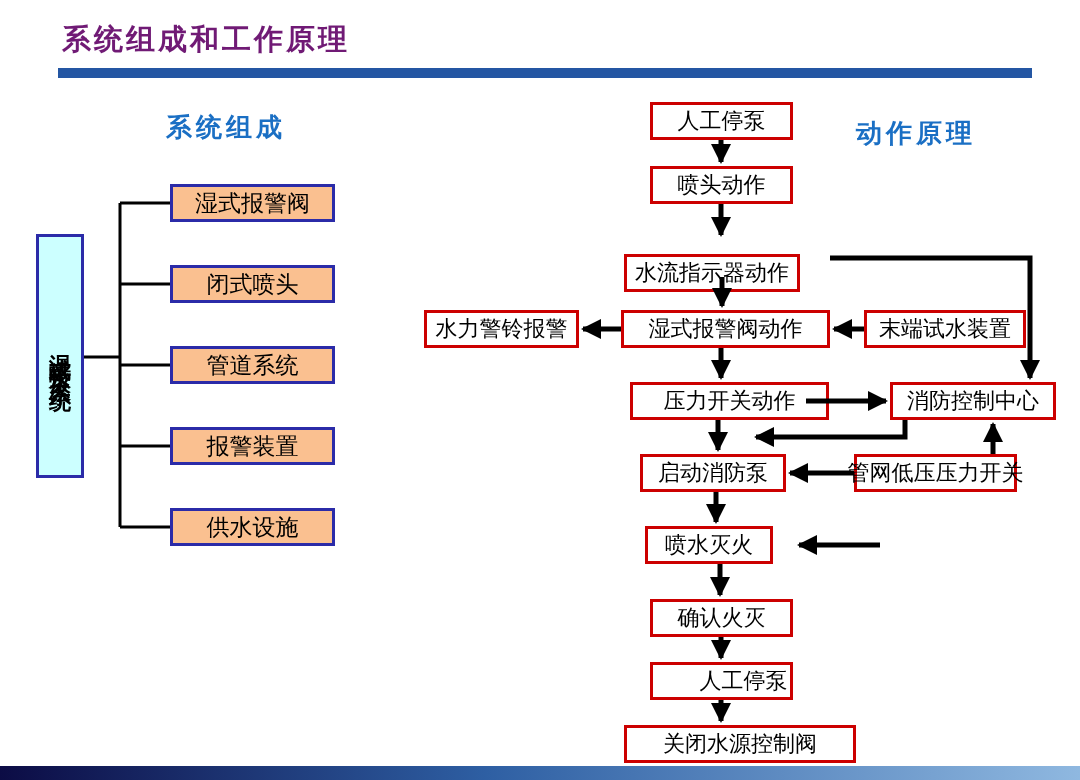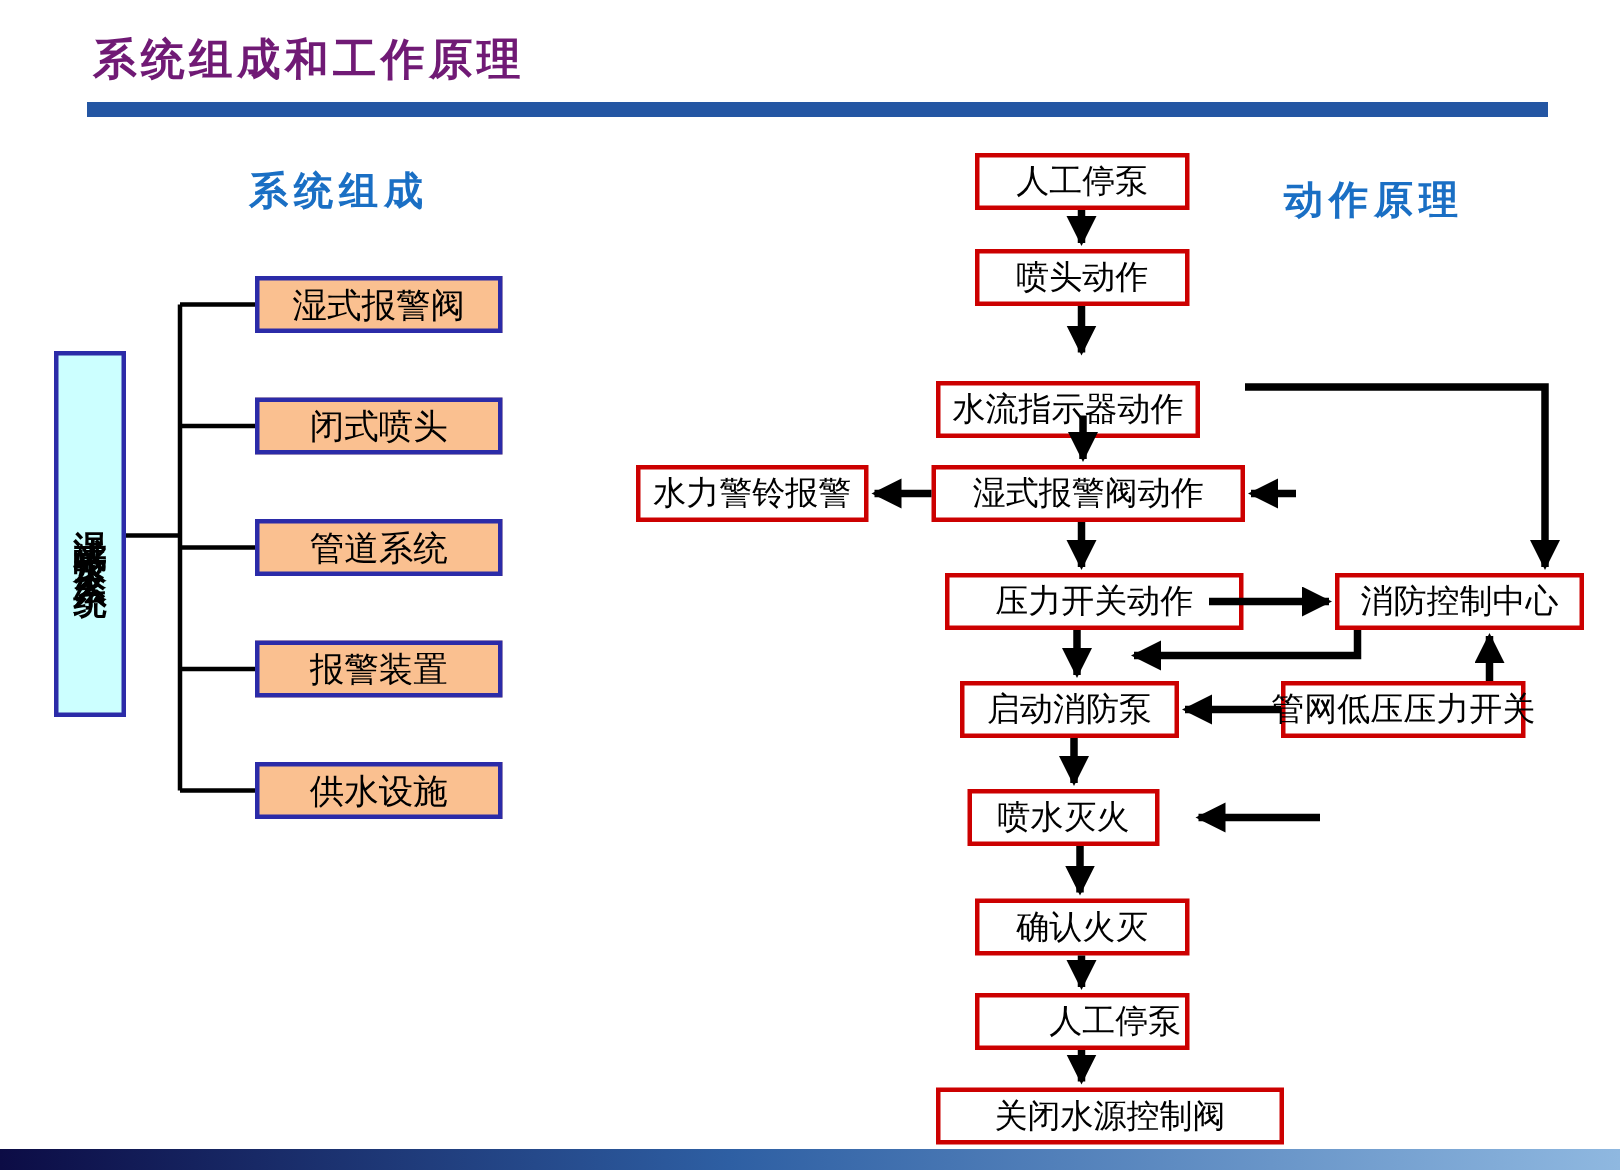--- a/index.html
+++ b/index.html
@@ -143,20 +143,21 @@
   <div class="comp-box" id="comp-1">闭式喷头</div>
   <div class="comp-box" id="comp-2">管道系统</div>
   <div class="comp-box" id="comp-3">报警装置</div>
   <div class="comp-box" id="comp-4">供水设施</div>
 
   <div class="flow-box" id="n-fire">人工停泵</div>
   <div class="flow-box" id="n-sprinkler">喷头动作</div>
   <div class="flow-box" id="n-flow-indicator">水流指示器动作</div>
   <div class="flow-box" id="n-wet-valve">湿式报警阀动作</div>
   <div class="flow-box" id="n-bell">水力警铃报警</div>
+  <div class="flow-box" id="n-end-test">末端试水装置</div>
   <div class="flow-box" id="n-pressure-switch">压力开关动作</div>
   <div class="flow-box" id="n-control-center">消防控制中心</div>
   <div class="flow-box" id="n-start-pump">启动消防泵</div>
   <div class="flow-box" id="n-low-pressure">管网低压压力开关</div>
   <div class="flow-box" id="n-spray">喷水灭火</div>
   <div class="flow-box" id="n-confirm">确认火灭</div>
   <div class="flow-box" id="n-stop-pump">人工停泵</div>
   <div class="flow-box" id="n-close-valve">关闭水源控制阀</div>
 
   <svg class="overlay" viewBox="0 0 1080 780" xmlns="http://www.w3.org/2000/svg">

